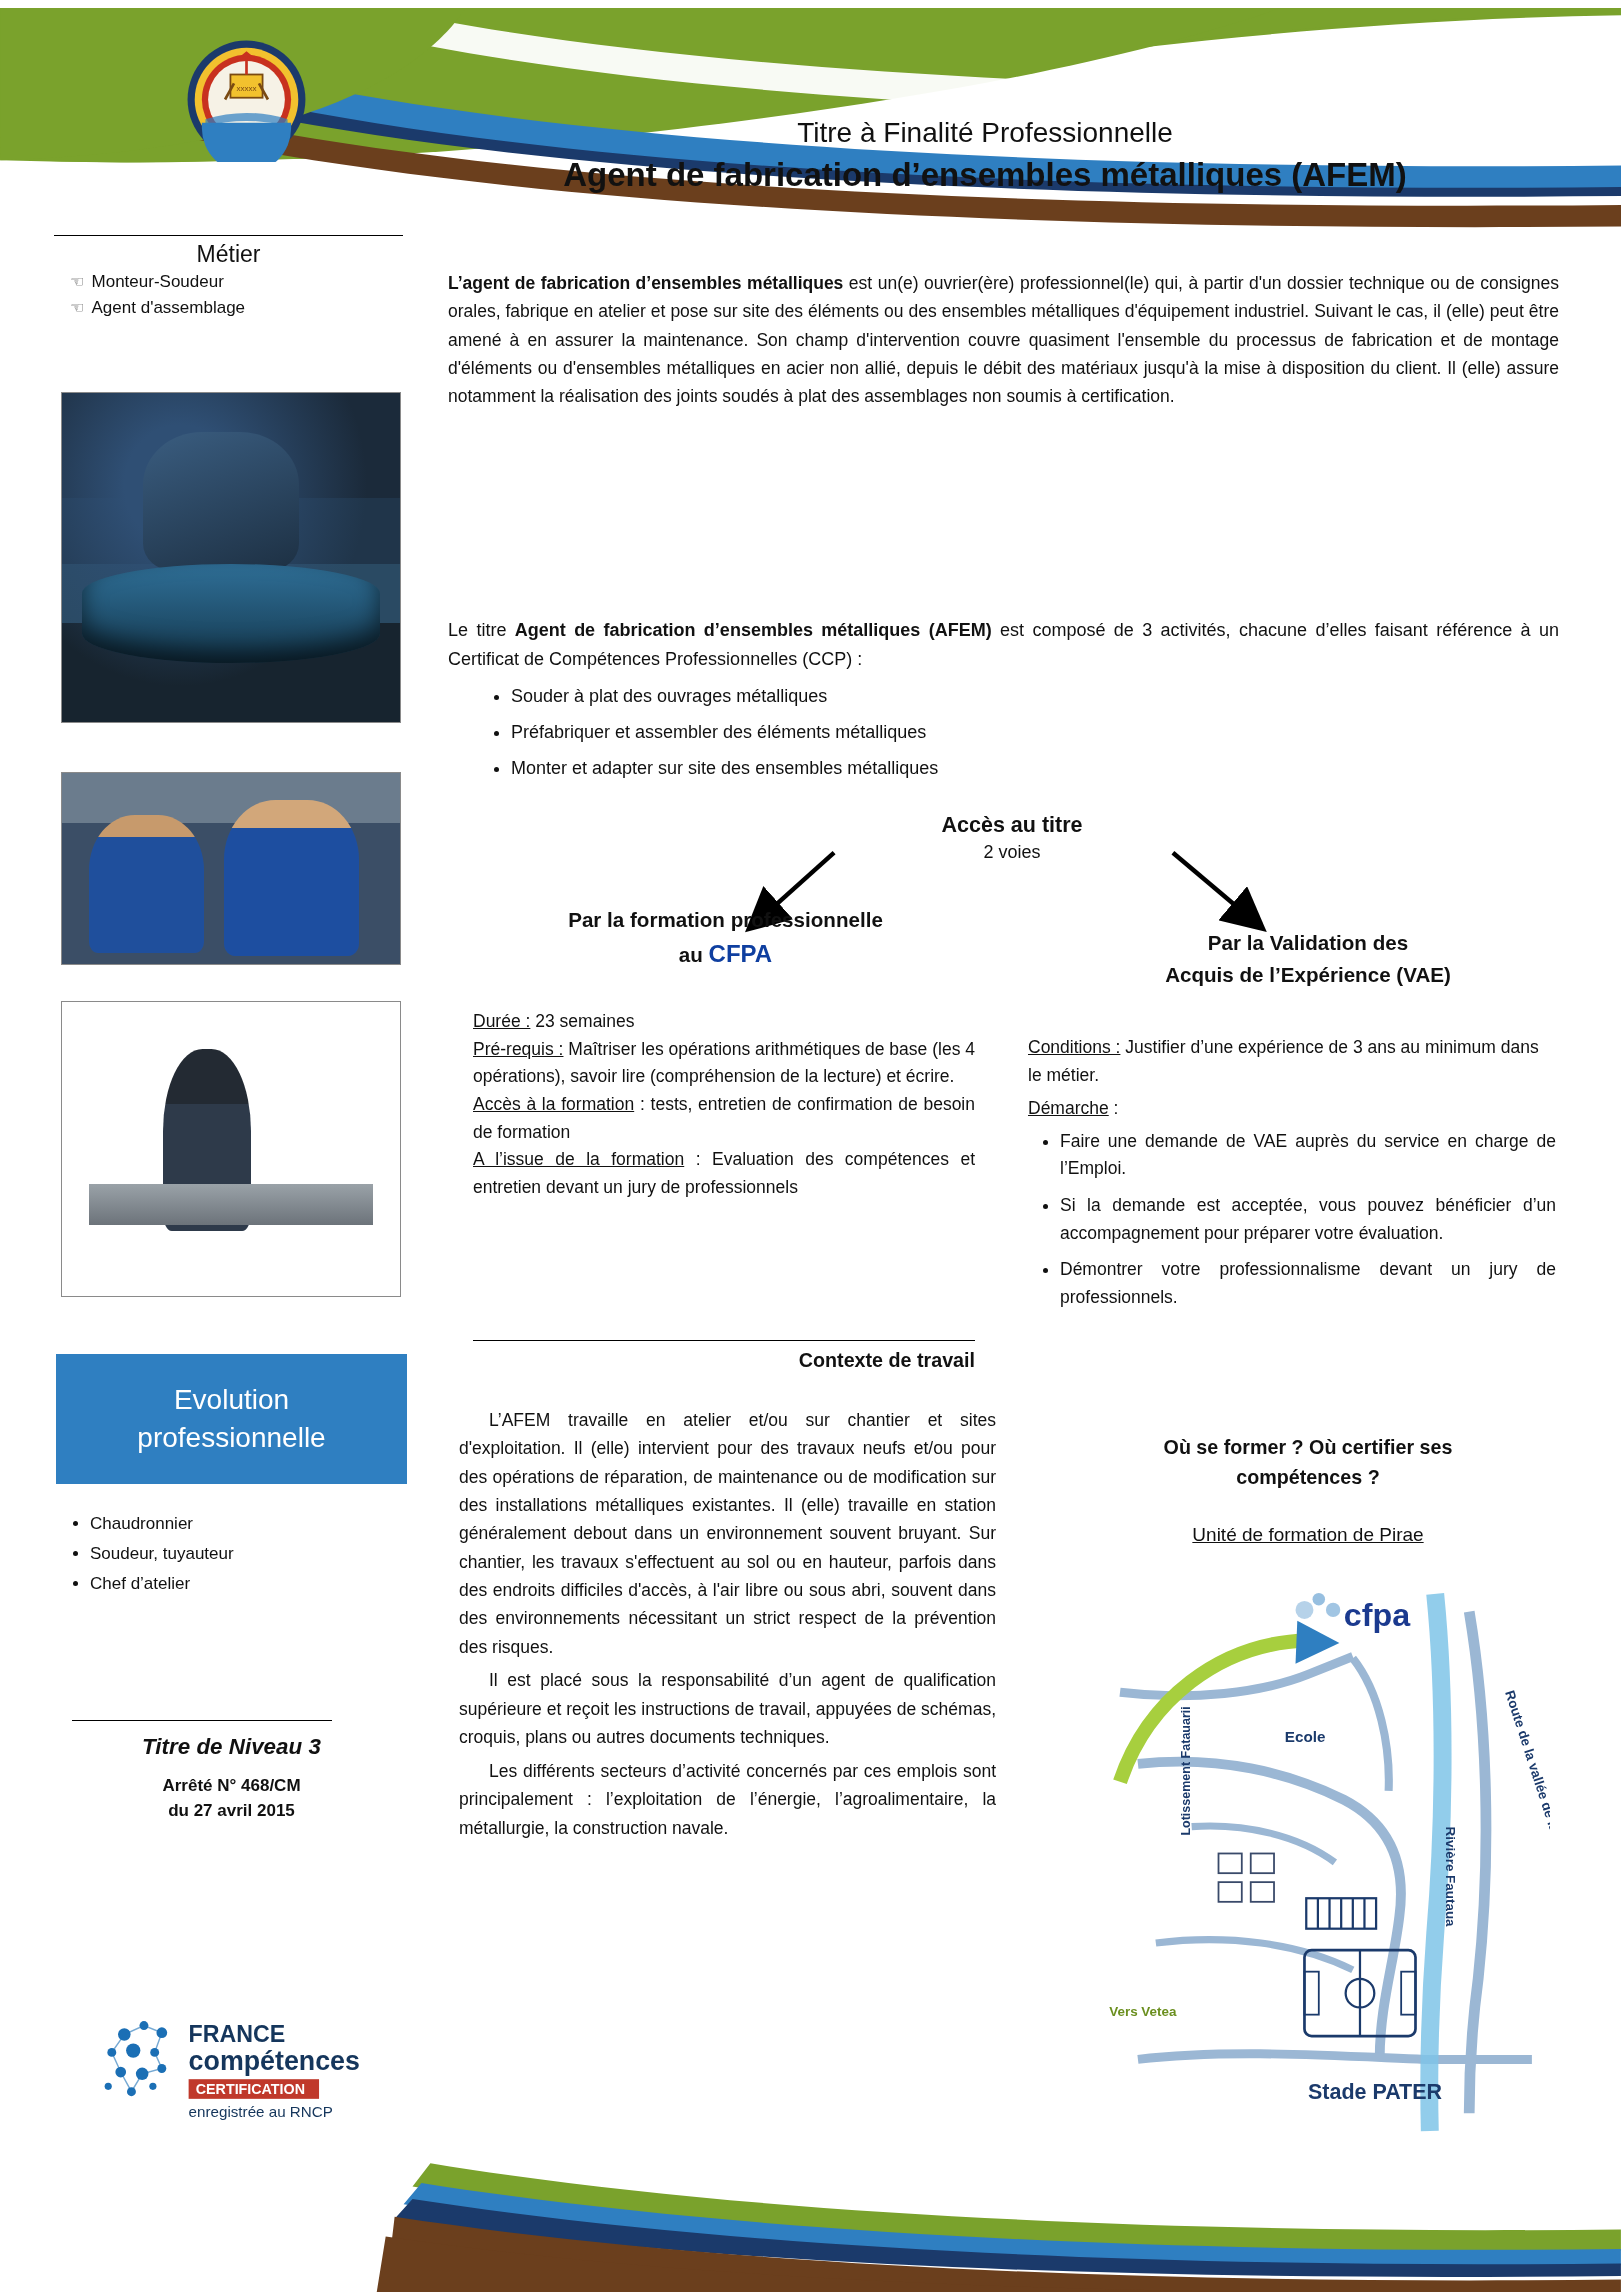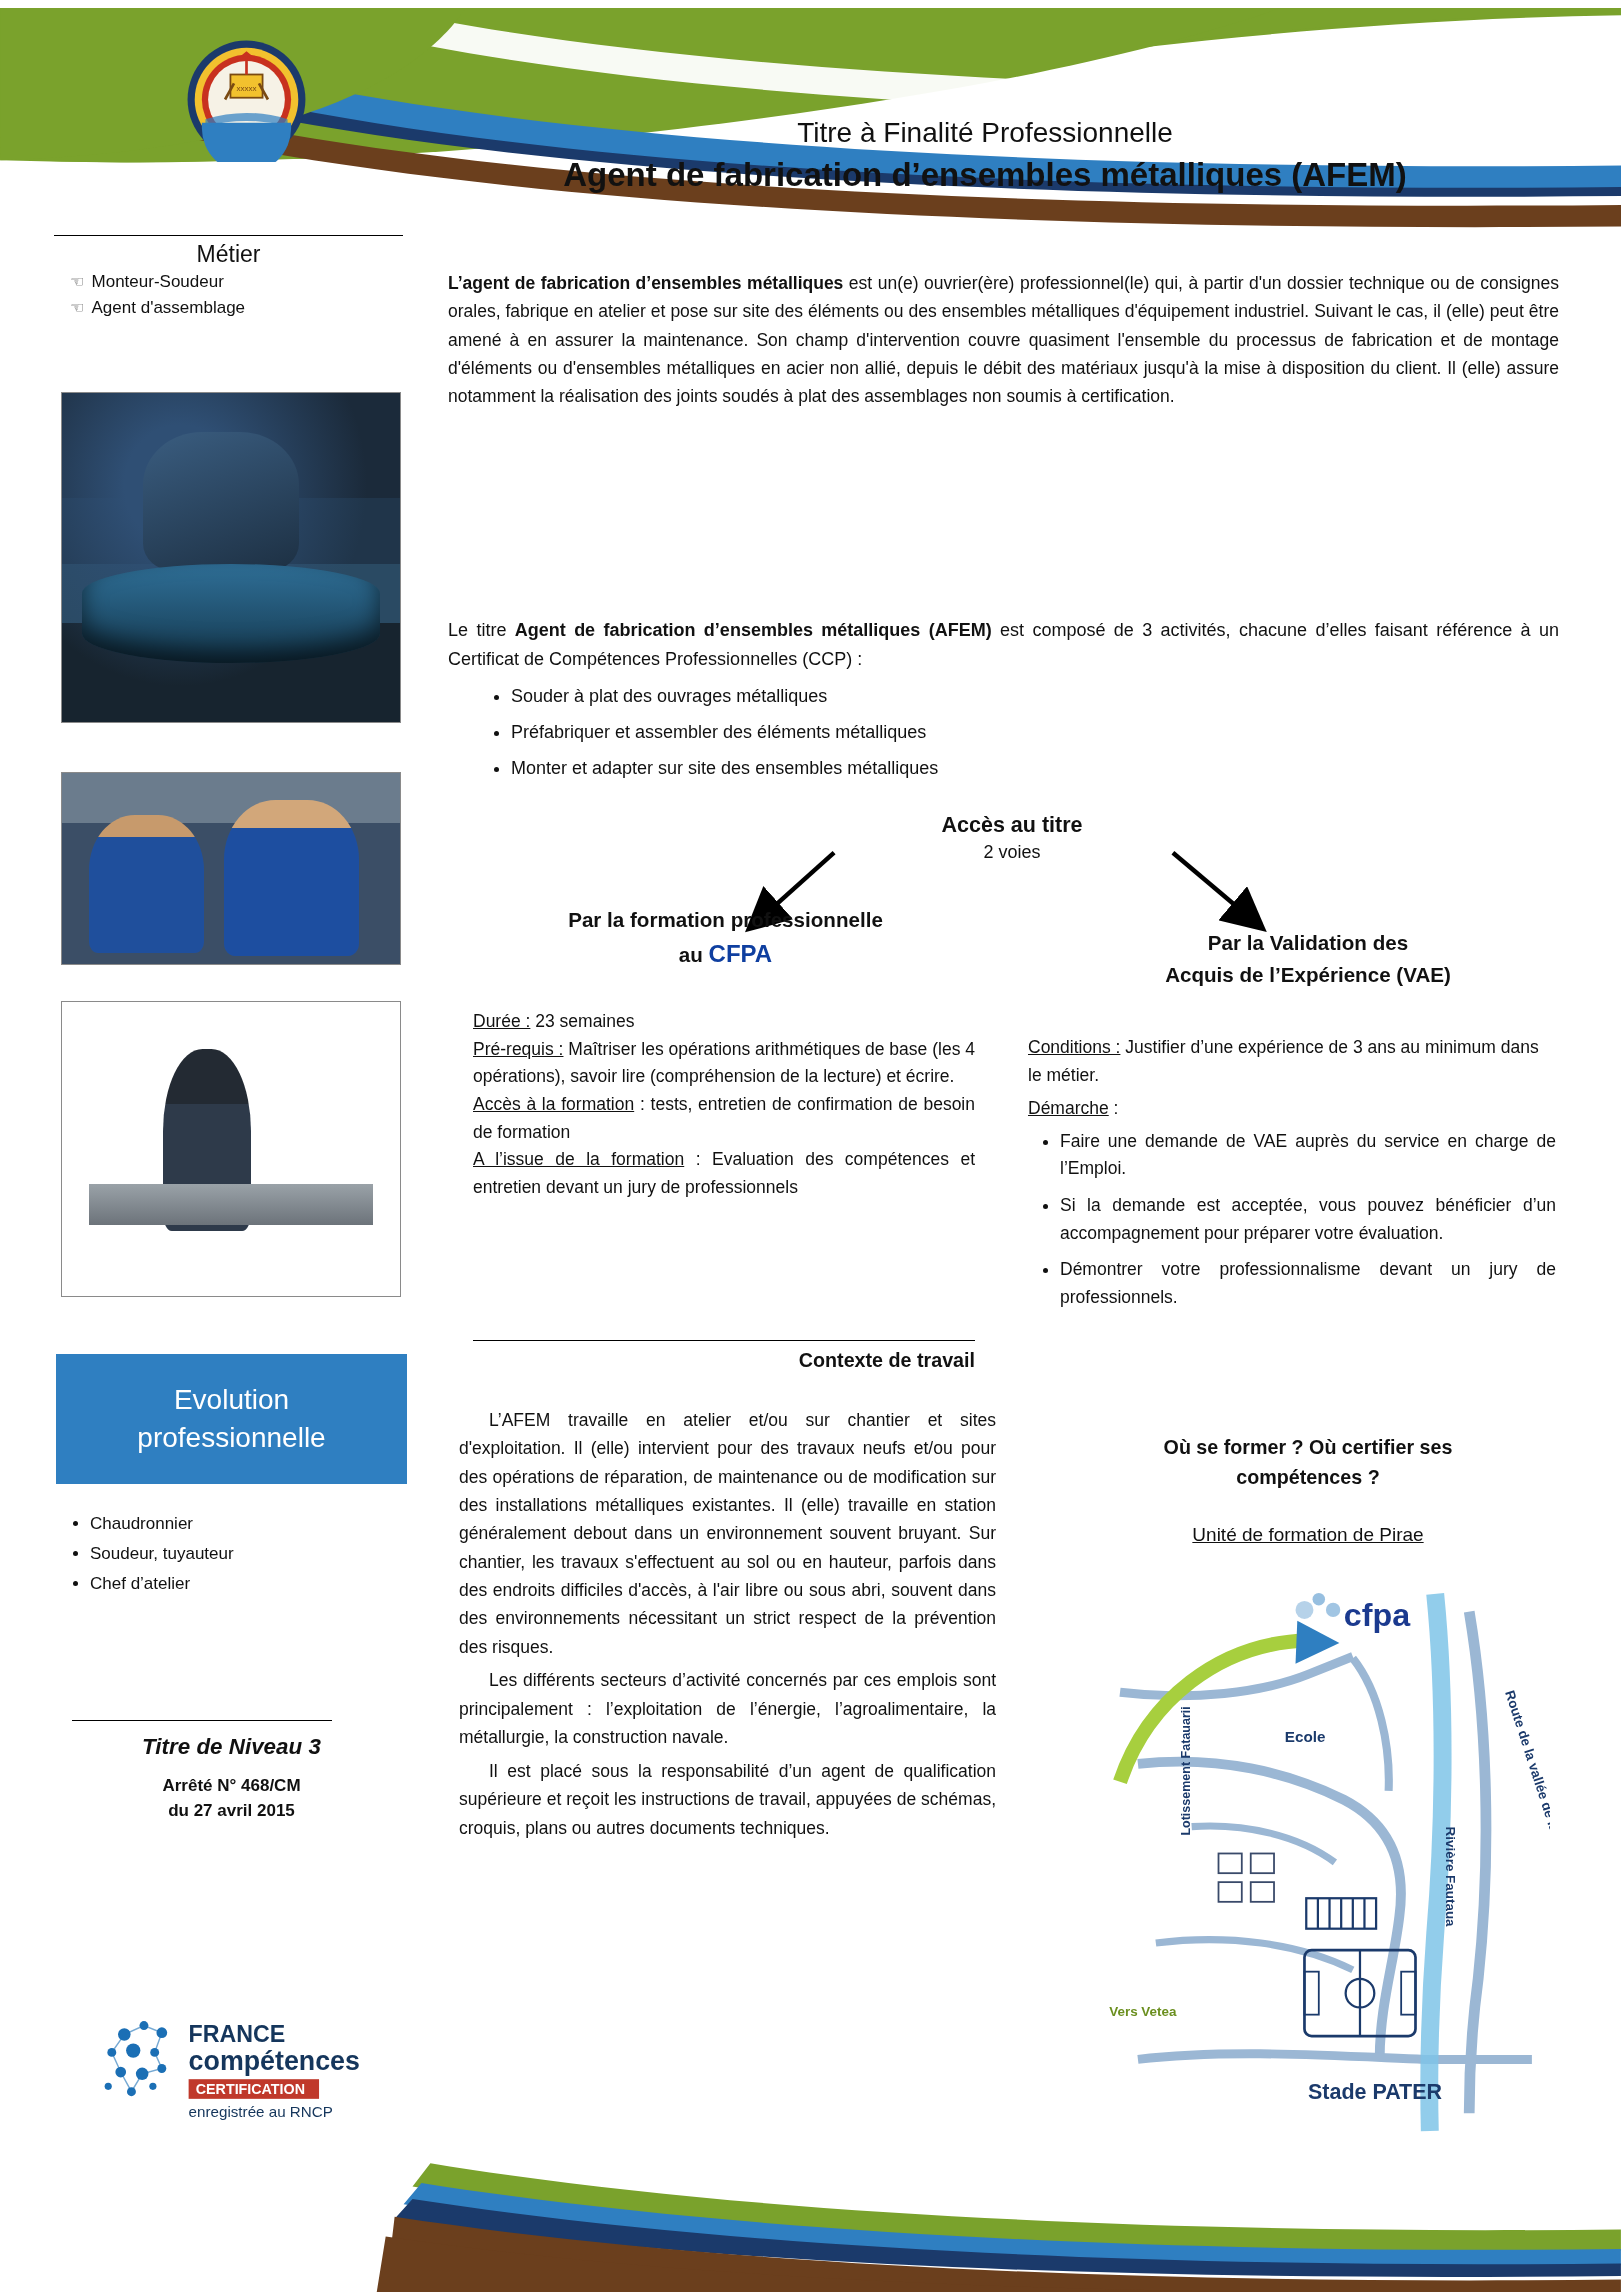--- a/index.html
+++ b/index.html
@@ -417,22 +417,22 @@
     <li>Faire une demande de VAE auprès du service en charge de l’Emploi.</li>
     <li>Si la demande est acceptée, vous pouvez bénéficier d’un accompagnement pour préparer votre évaluation.</li>
     <li>Démontrer votre professionnalisme devant un jury de professionnels.</li>
   </ul>
 </div>
 
 <div class="ctx-rule"></div>
 <div class="ctx-title">Contexte de travail</div>
 <div class="ctx-body">
   <p>L’AFEM travaille en atelier et/ou sur chantier et sites d'exploitation. Il (elle) intervient pour des travaux neufs et/ou pour des opérations de réparation, de maintenance ou de modification sur des installations métalliques existantes. Il (elle) travaille en station généralement debout dans un environnement souvent bruyant. Sur chantier, les travaux s'effectuent au sol ou en  hauteur, parfois dans des endroits difficiles d'accès, à l'air libre ou sous abri, souvent dans des environnements nécessitant un strict respect de la prévention des risques.</p>
+  <p>Il est placé sous la responsabilité d’un agent de qualification supérieure et reçoit les instructions de travail, appuyées de schémas, croquis, plans ou autres documents techniques.</p>
   <p>Les différents secteurs d’activité concernés par ces emplois sont principalement : l’exploitation de l’énergie, l’agroalimentaire, la métallurgie, la construction navale.</p>
-  <p>Il est placé sous la responsabilité d’un agent de qualification supérieure et reçoit les instructions de travail, appuyées de schémas, croquis, plans ou autres documents techniques.</p>
 </div>
 
 <div class="map-head">
   <div>Où se former ? Où certifier ses</div>
   <div>compétences ?</div>
 </div>
 <div class="map-sub">Unité de formation de Pirae</div>
 
 <div class="map-wrap">
   <svg viewBox="0 0 520 650" width="466" height="582">

